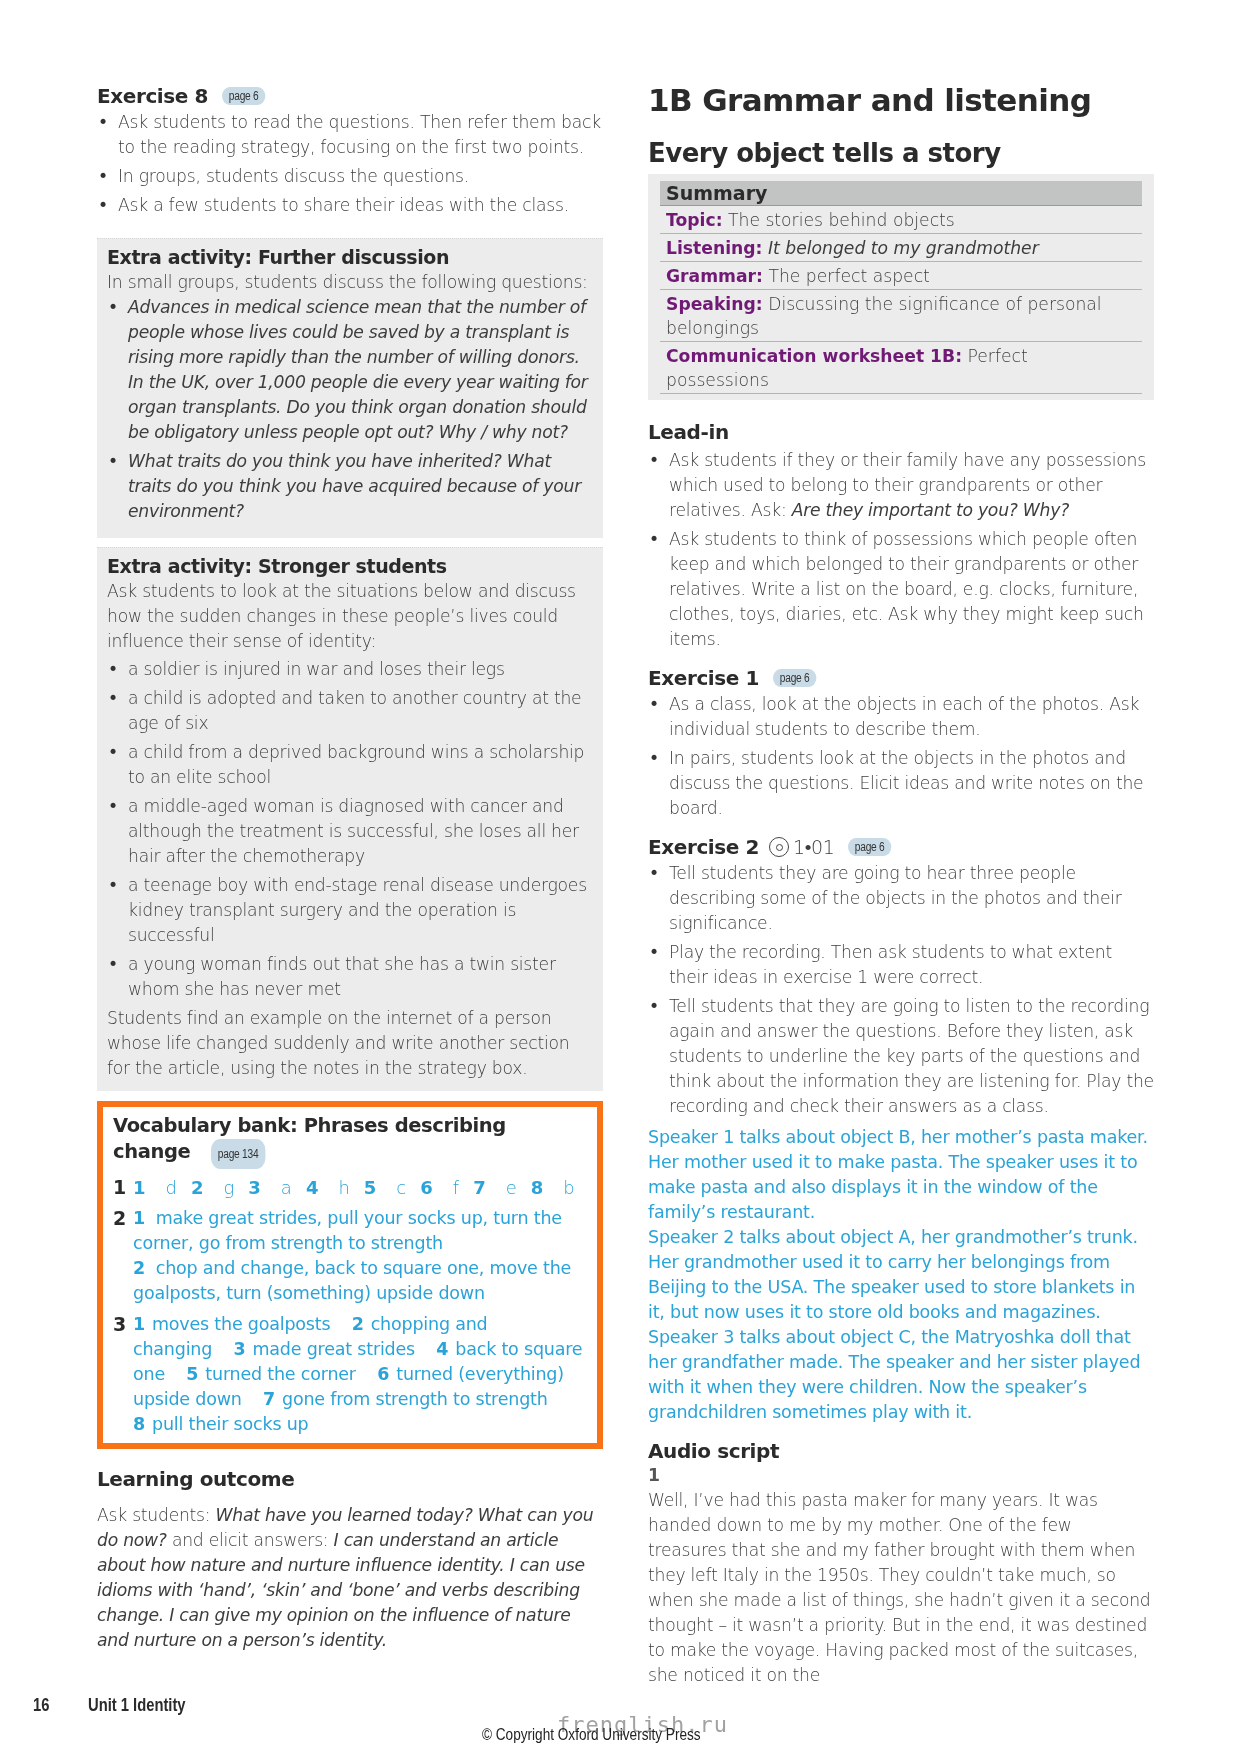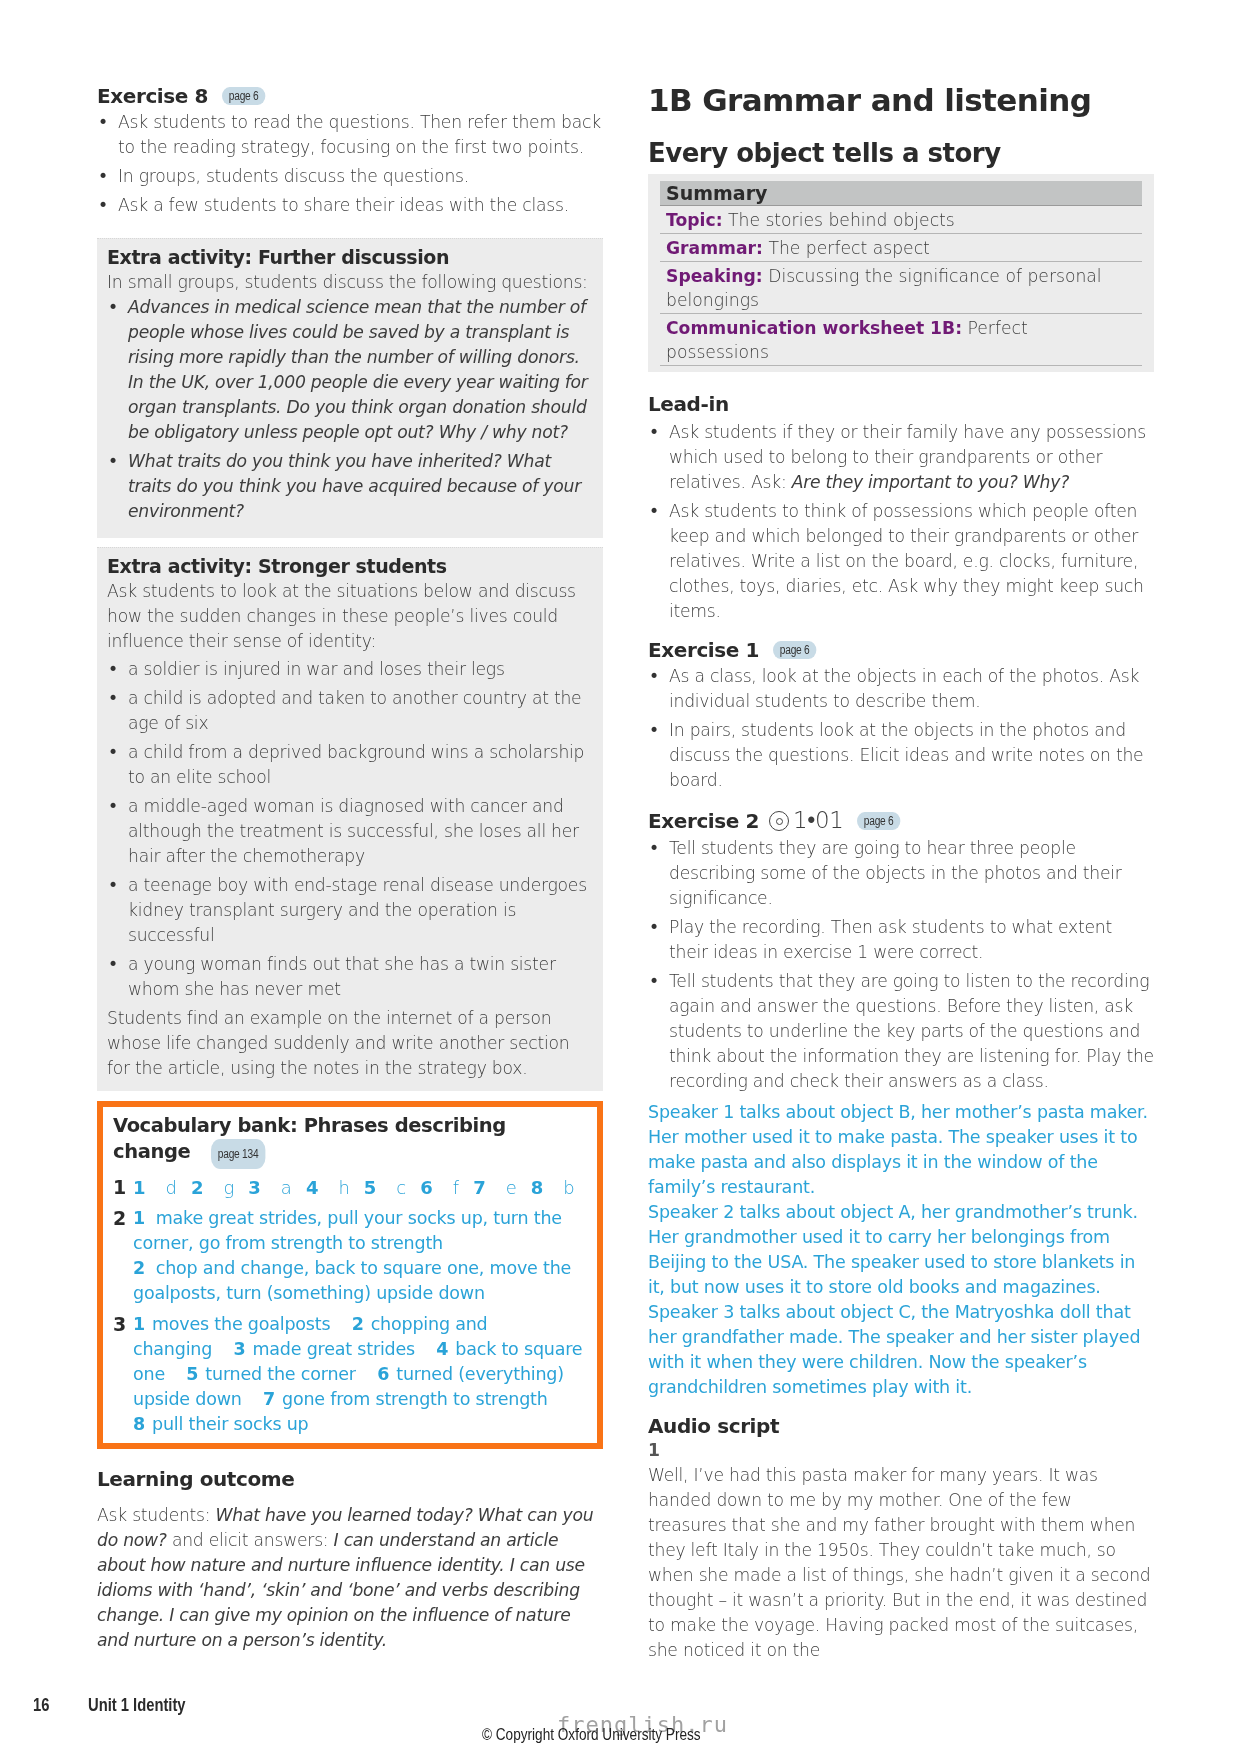--- a/index.html
+++ b/index.html
@@ -31,21 +31,21 @@
   .summary .shead { background: #c2c4c4; font-size: 19px; font-weight: bold; padding: 1px 6px; color: #2b2b2b; border-bottom: 1px solid #9a9a9a; }
   .summary .srow { border-bottom: 1px solid #b5b5b5; padding: 2px 6px 1px 6px; font-size: 17.2px; line-height: 24px; font-weight: 300; color: #3d3d3d; }
   .summary .srow b { font-weight: bold; color: #701a75; }
   .answers { font-size: 17.5px; line-height: 25px; color: #2aa3d8; font-weight: normal; letter-spacing: -0.2px; }
   .footer-page { position: absolute; left: 33px; top: 1695px; font-family: "Liberation Sans", sans-serif; font-weight: bold; font-size: 18px; color: #2b2b2b; transform: scaleX(0.82); transform-origin: left center; }
   .footer-unit { position: absolute; left: 88px; top: 1695px; font-family: "Liberation Sans", sans-serif; font-weight: bold; font-size: 18px; color: #2b2b2b; transform: scaleX(0.82); transform-origin: left center; }
   .copyright { position: absolute; left: 482px; top: 1726px; font-family: "Liberation Sans", sans-serif; font-size: 16px; color: #222; transform: scaleX(0.85); transform-origin: left center; }
   .watermark { position: absolute; left: 557px; top: 1712px; font-family: "DejaVu Sans Mono", monospace; font-size: 22px; color: #555; opacity: 0.55; letter-spacing: 1px; }
   .cd-icon { display: inline-block; width: 20px; height: 20px; border: 1.5px solid #444; border-radius: 50%; position: relative; margin-left: 10px; box-sizing: border-box; }
   .cd-icon::after { content: ""; position: absolute; left: 6px; top: 6px; width: 5px; height: 5px; border: 1.2px solid #444; border-radius: 50%; }
-  .track { font-weight: 300; font-size: 23px; margin-left: 4px; color: #3d3d3d; }
+  .track { font-weight: 300; font-size: 19px; margin-left: 4px; color: #3d3d3d; }
   .sub-head { font-size: 20px; font-weight: bold; color: #2b2b2b; margin: 0 0 4px 0; letter-spacing: -0.4px; }
 </style>
 </head>
 <body>
 
 <div class="col col-left">
 
   <h3 class="ex">
     <span>Exercise 8</span>
     <span class="pill">page 6</span>
@@ -112,20 +112,21 @@
   </div>
 </div>
 
 <div class="col col-right" style="top:82px;">
   <h2 class="big">1B Grammar and listening</h2>
   <h3 class="sub">Every object tells a story</h3>
 
   <div class="summary">
     <div class="shead">Summary</div>
     <div class="srow"><b>Topic:</b> <span>The stories behind objects</span></div>
+    <div class="srow"><b>Listening:</b> <span class="ital">It belonged to my grandmother</span></div>
     <div class="srow"><b>Grammar:</b> <span>The perfect aspect</span></div>
     <div class="srow"><b>Speaking:</b> <span>Discussing the significance of personal belongings</span></div>
     <div class="srow"><b>Communication worksheet 1B:</b> <span>Perfect possessions</span></div>
   </div>
 
   <div style="margin-top:20px;">
     <div class="sub-head">Lead-in</div>
     <ul class="b light">
       <li><span>Ask students if they or their family have any possessions which used to belong to their grandparents or other relatives. Ask: </span><span class="ital">Are they important to you? Why?</span></li>
       <li>Ask students to think of possessions which people often keep and which belonged to their grandparents or other relatives. Write a list on the board, e.g. clocks, furniture, clothes, toys, diaries, etc. Ask why they might keep such items.</li>

